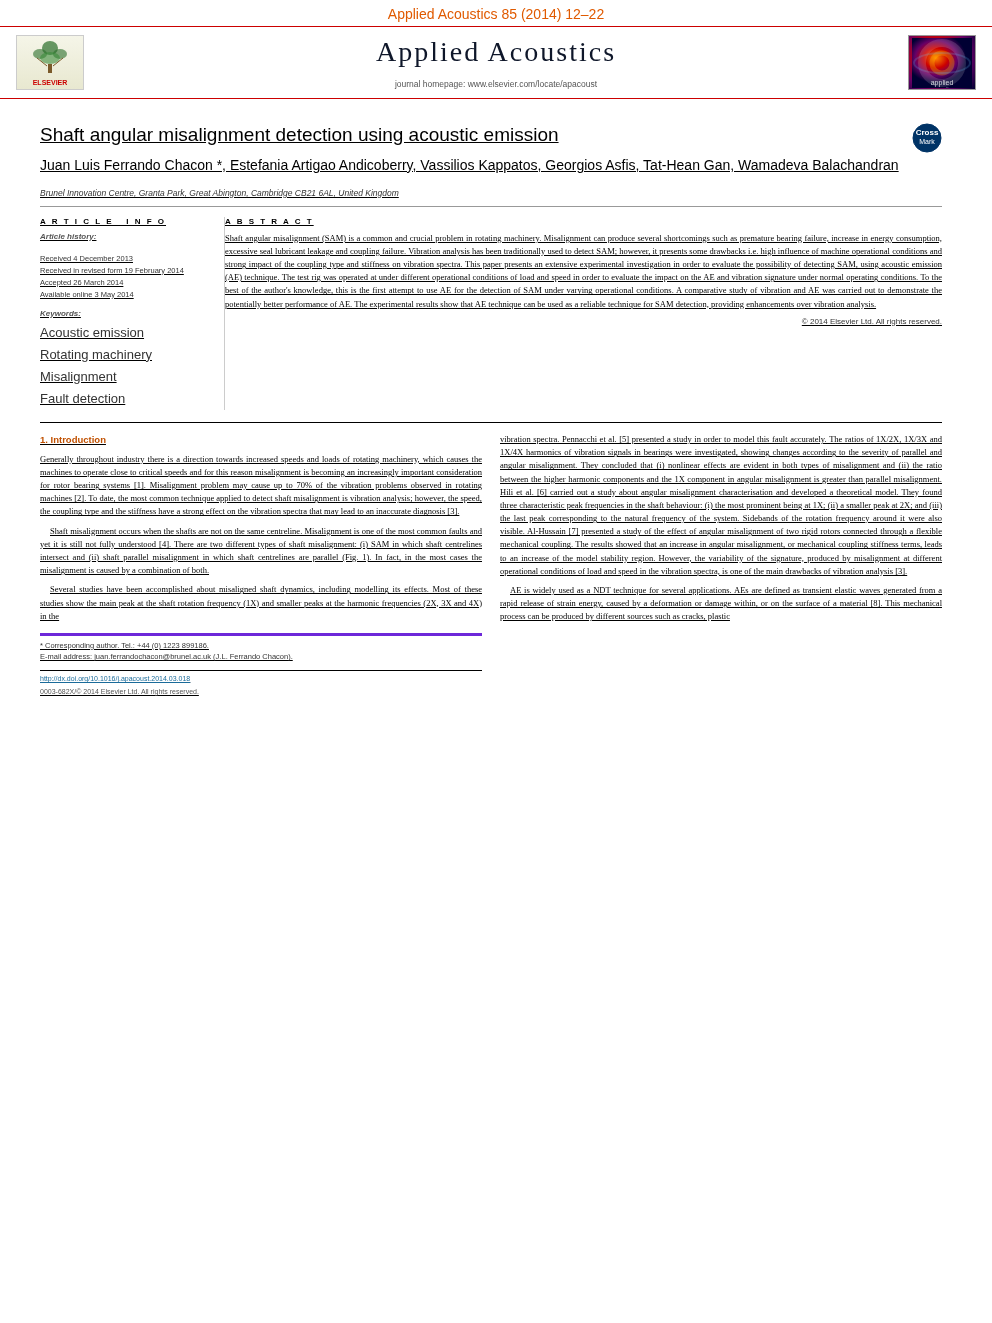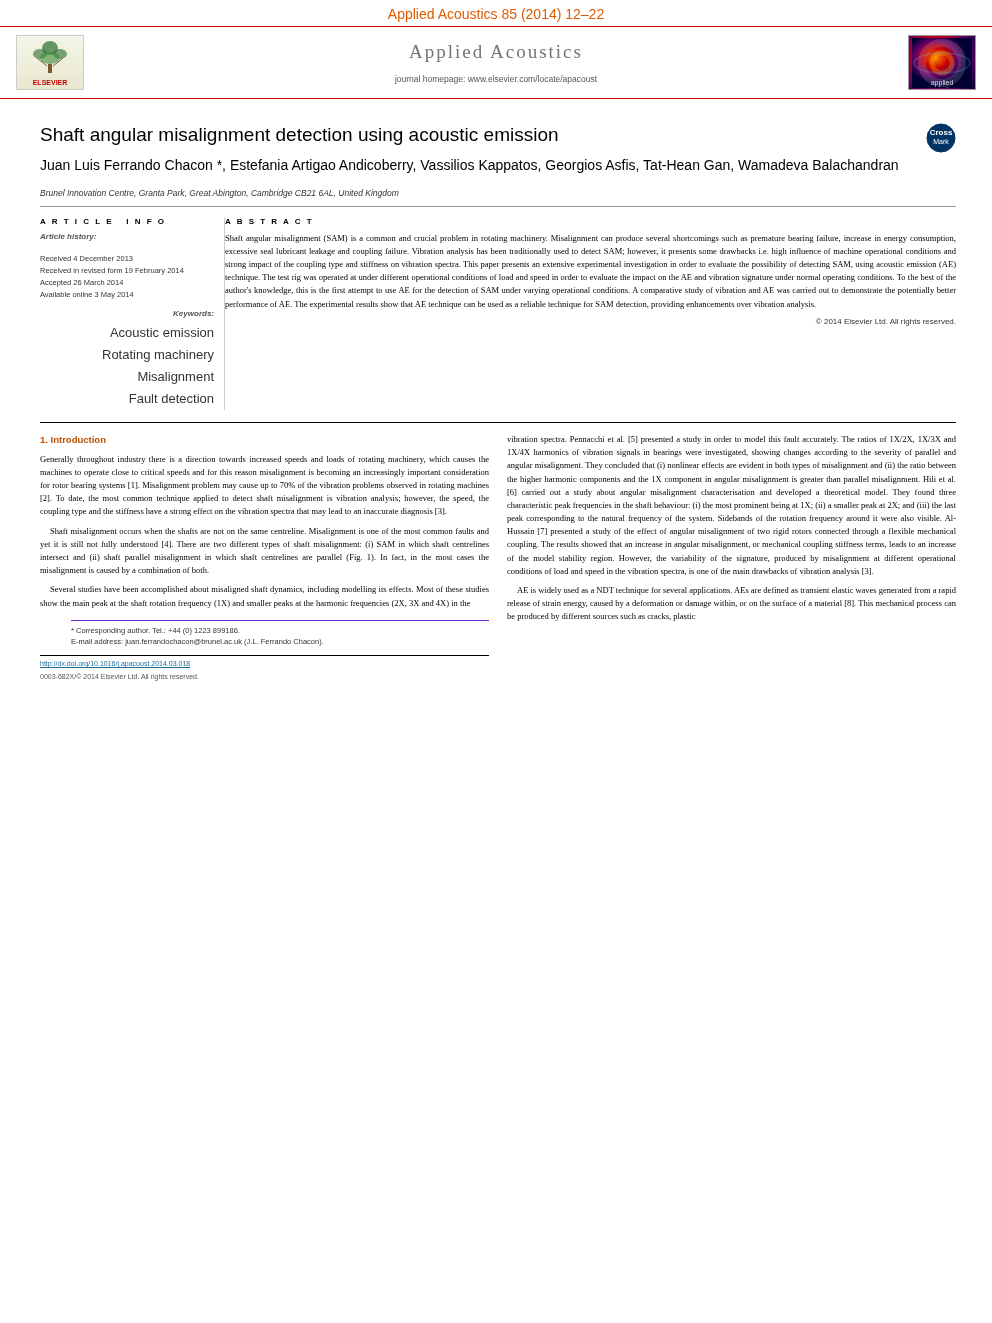--- a/index.html
+++ b/index.html
@@ -43,23 +43,23 @@
       font-size: 8.5px;
       font-family: Arial, sans-serif;
       color: #555;
       margin-bottom: 4px;
     }
     .header-sciencedirect-link {
       color: #e05a00;
       text-decoration: none;
     }
     .header-journal-name {
-      font-size: 19px;
+      font-size: 28px;
       font-family: 'Palatino Linotype', Palatino, serif;
-      color: #737373;
+      color: #0f172a;
       letter-spacing: 2px;
       margin-bottom: 11px;
     }
     .header-homepage-line {
       font-size: 8.5px;
       font-family: Arial, sans-serif;
       color: #555;
     }
     .header-logo-right {
       width: 70px;
@@ -103,21 +103,22 @@
       border: 1px solid #999;
       display: flex;
       align-items: center;
       justify-content: center;
       overflow: hidden;
       position: relative;
     }
 
     
     .main-content {
-      padding: 10px 36px 10px 40px;
+      padding: 10px 50px 10px 40px;
+      text-decoration: underline;
     }
 
     
     .article-title-section {
       padding: 14px 0 8px 0;
       border-bottom: 1px solid #999;
       display: flex;
       align-items: flex-start;
       justify-content: space-between;
     }
@@ -189,21 +190,20 @@
     }
     .article-info-row {
       font-size: 7.5px;
       font-family: Arial, sans-serif;
       color: #333;
       line-height: 1.6;
     }
 
     .keywords-section {
       margin-top: 4px;
-      text-align: right;
     }
     .keywords-title {
       font-size: 8px;
       font-family: Arial, sans-serif;
       font-style: italic;
       font-weight: bold;
       color: #555;
       margin-bottom: 4px;
     }
     .keyword-item {
@@ -261,24 +261,23 @@
       text-indent: 0;
     }
     .body-col p + p {
       text-indent: 10px;
     }
     .body-col p:first-of-type {
       text-indent: 0;
     }
 
     .footnote-area {
-      border-top: 1px solid #6d28d9;
+      border-top: 3px solid #6d28d9;
       margin-top: 10px;
       padding-top: 4px;
-      margin-left: 31px;
     }
     .footnote-text {
       font-size: 7.5px;
       font-family: Arial, sans-serif;
       line-height: 1.5;
       color: #333;
     }
     .footnote-link {
       color: #1a6b9a;
       text-decoration: underline;

